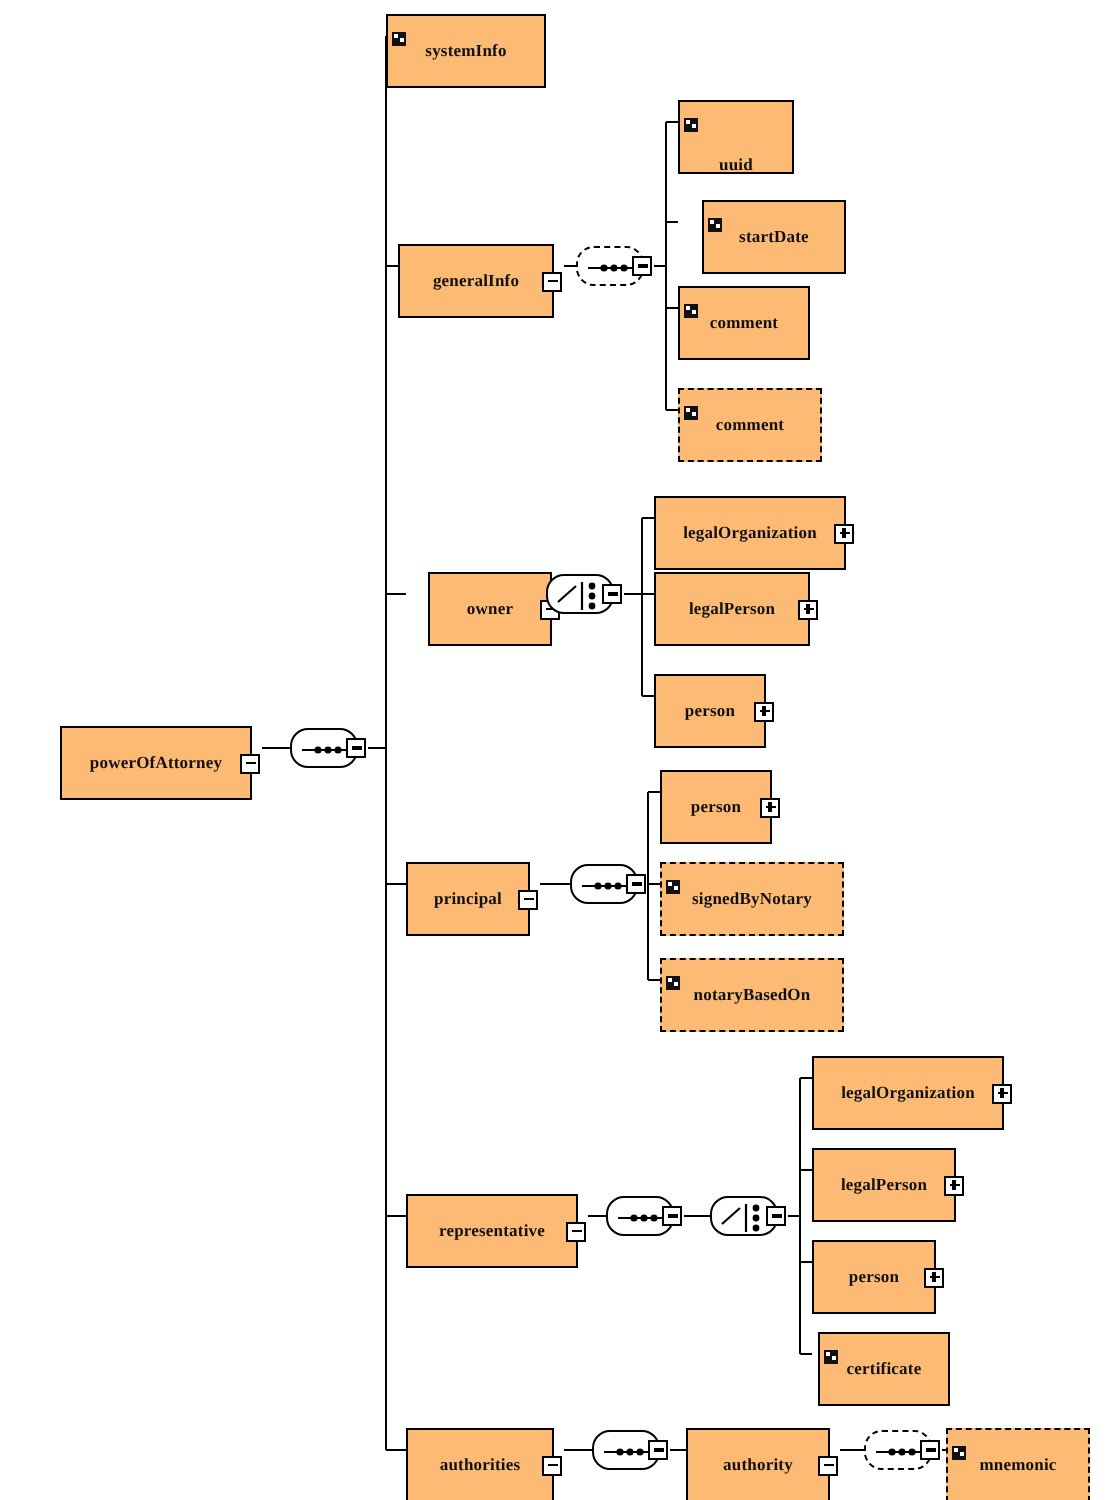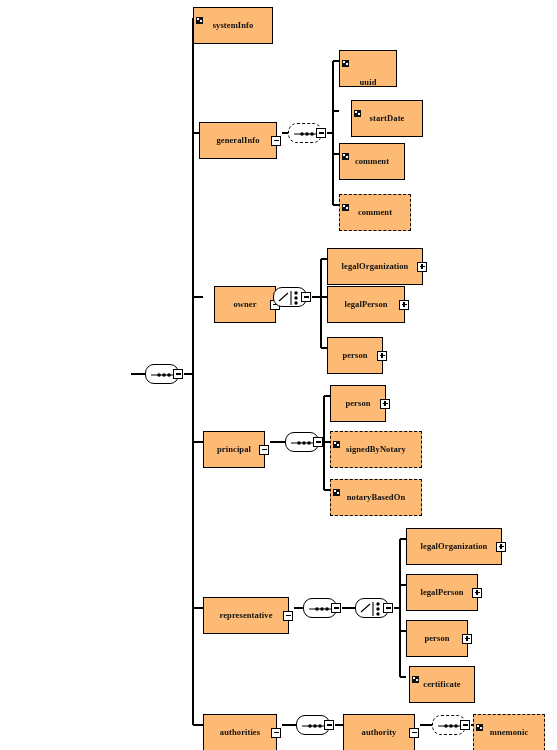--- a/index.html
+++ b/index.html
@@ -173,20 +173,24 @@
       <line x1="400" y1="631" x2="406" y2="631"></line>
       <line x1="400" y1="677" x2="406" y2="677"></line>
 
       <line x1="282" y1="725" x2="296" y2="725"></line>
       <line x1="335" y1="725" x2="343" y2="725"></line>
       <line x1="420" y1="725" x2="432" y2="725"></line>
       <line x1="471" y1="725" x2="473" y2="725"></line>
     </g>
   </svg>
 
+  <div class="node" id="n-root" style="left: 30px; top: 363px; width: 96px;">
+    <span class="label">powerOfAttorney</span>
+    <span class="expander"></span>
+  </div>
 
   <div class="node" id="n-systemInfo" style="left: 193px; top: 7px; width: 80px;">
     <span class="xicon">
       <svg width="7" height="7" viewBox="0 0 7 7">
           <rect x="0" y="0" width="7" height="7" fill="#111"></rect>
           <rect x="1" y="1" width="2" height="2" fill="#fff"></rect>
           <rect x="4" y="3" width="2" height="2" fill="#fff"></rect>
         </svg>
     </span>
     <span class="label">systemInfo</span>

